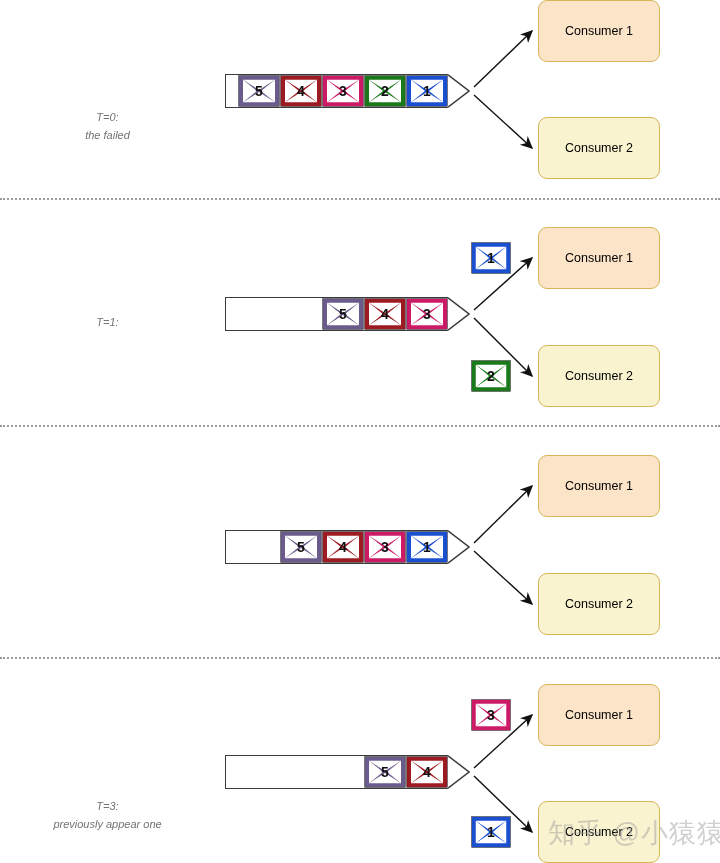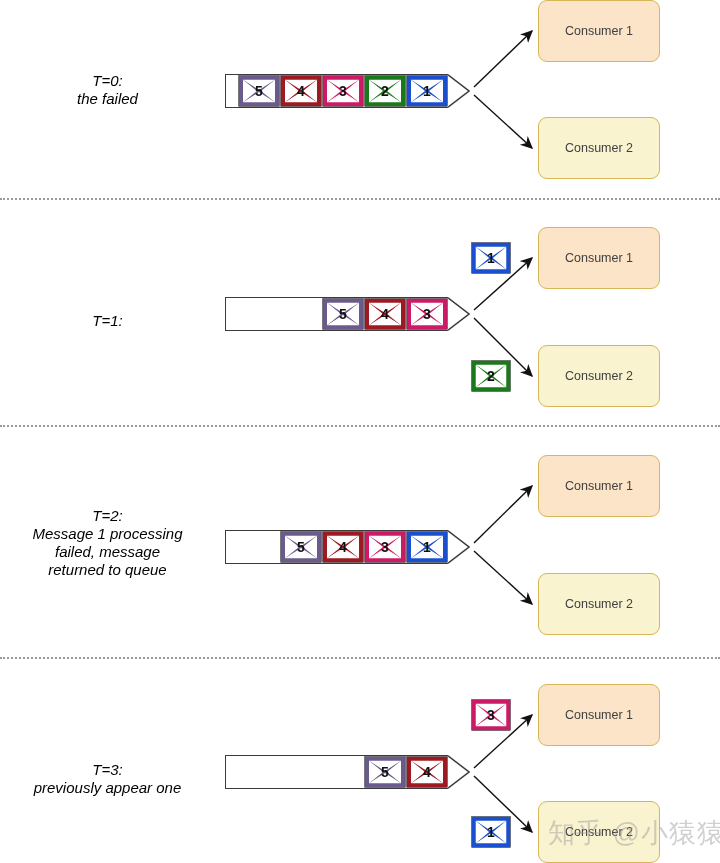--- a/index.html
+++ b/index.html
@@ -17,23 +17,24 @@
     border-top: 2px dotted #9a9a9a;
   }
 
   
   .caption {
     position:absolute;
     width: 215px;
     left: 0;
     text-align:center;
     font-style: italic;
-    font-size: 15px;
+    font-size: 11px;
     line-height: 18px;
-    color:#000000;
+    color:#737373;
+    margin-top:36px;
   }
   .caption .tline { display:block; }
 
   
   .queue {
     position:absolute;
     height: 34px;
     display:flex;
     align-items:stretch;
   }
@@ -85,21 +86,21 @@
   .consumer {
     position:absolute;
     width: 122px;
     height: 62px;
     border-radius: 9px;
     border:1.5px solid #d6b656;
     display:flex;
     align-items:center;
     justify-content:center;
     font-size:12.5px;
-    color:#404040;
+    color:#000000;
   }
 
   
   .arrows { position:absolute; left:0; top:0; pointer-events:none; }
 
   
   .watermark {
     position:absolute;
     font-size: 27px;
     color: rgba(150,150,150,0.45);
@@ -186,21 +187,21 @@
     <svg class="arrows" width="720" height="863" style="left: 0px; top: 0px;">
       <defs>
         <marker id="ah-t0" markerWidth="9" markerHeight="9" refX="8" refY="4.2" orient="auto" markerUnits="strokeWidth">
       <path d="M0,0 L9,4.2 L0,8.4 L2.6,4.2 Z" fill="#111"></path>
     </marker>
       </defs>
       <line x1="474" y1="87" x2="532" y2="31" stroke="#111" stroke-width="1.4" marker-end="url(#ah-t0)"></line>
       <line x1="474" y1="95" x2="532" y2="148" stroke="#111" stroke-width="1.4" marker-end="url(#ah-t0)"></line>
     </svg>
     <div class="divider" style="top: 198px;"></div>
-    <div class="caption" style="top: 312px;">
+    <div class="caption" style="top: 277px;">
       <span class="tline">T=1:</span>
     </div>
     <div class="queue" style="top: 297px; left: 225px; width: 245px;">
       <div class="queue-body">
         <div class="env">
           <svg viewBox="0 0 42 34" preserveAspectRatio="none" aria-hidden="true">
       <rect x="0.75" y="0.75" width="40.5" height="32.5" fill="#6b5b8c" stroke="#2b2b2b" stroke-width="0.6"></rect>
       <path d="M5 5 L19 17 L5 29 Z" fill="#ffffff"></path>
       <path d="M37 5 L23 17 L37 29 Z" fill="#ffffff"></path>
       <path d="M5 5 L37 5 L21 16 Z" fill="#ffffff"></path>
@@ -264,26 +265,20 @@
       <svg viewBox="0 0 42 34" preserveAspectRatio="none" aria-hidden="true">
       <rect x="0.75" y="0.75" width="40.5" height="32.5" fill="#1a7a1a" stroke="#2b2b2b" stroke-width="0.6"></rect>
       <path d="M5 5 L19 17 L5 29 Z" fill="#ffffff"></path>
       <path d="M37 5 L23 17 L37 29 Z" fill="#ffffff"></path>
       <path d="M5 5 L37 5 L21 16 Z" fill="#ffffff"></path>
       <path d="M5 29 L37 29 L21 18 Z" fill="#ffffff"></path>
     </svg>
       <span class="env-num">2</span>
     </div>
     <div class="divider" style="top: 425px;"></div>
-    <div class="caption" style="top: 507px;">
-      <span class="tline">T=2:</span>
-      <span class="tline">Message 1 processing</span>
-      <span class="tline">failed, message</span>
-      <span class="tline">returned to queue</span>
-    </div>
     <div class="queue" style="top: 530px; left: 225px; width: 245px;">
       <div class="queue-body">
         <div class="env">
           <svg viewBox="0 0 42 34" preserveAspectRatio="none" aria-hidden="true">
       <rect x="0.75" y="0.75" width="40.5" height="32.5" fill="#6b5b8c" stroke="#2b2b2b" stroke-width="0.6"></rect>
       <path d="M5 5 L19 17 L5 29 Z" fill="#ffffff"></path>
       <path d="M37 5 L23 17 L37 29 Z" fill="#ffffff"></path>
       <path d="M5 5 L37 5 L21 16 Z" fill="#ffffff"></path>
       <path d="M5 29 L37 29 L21 18 Z" fill="#ffffff"></path>
     </svg>

